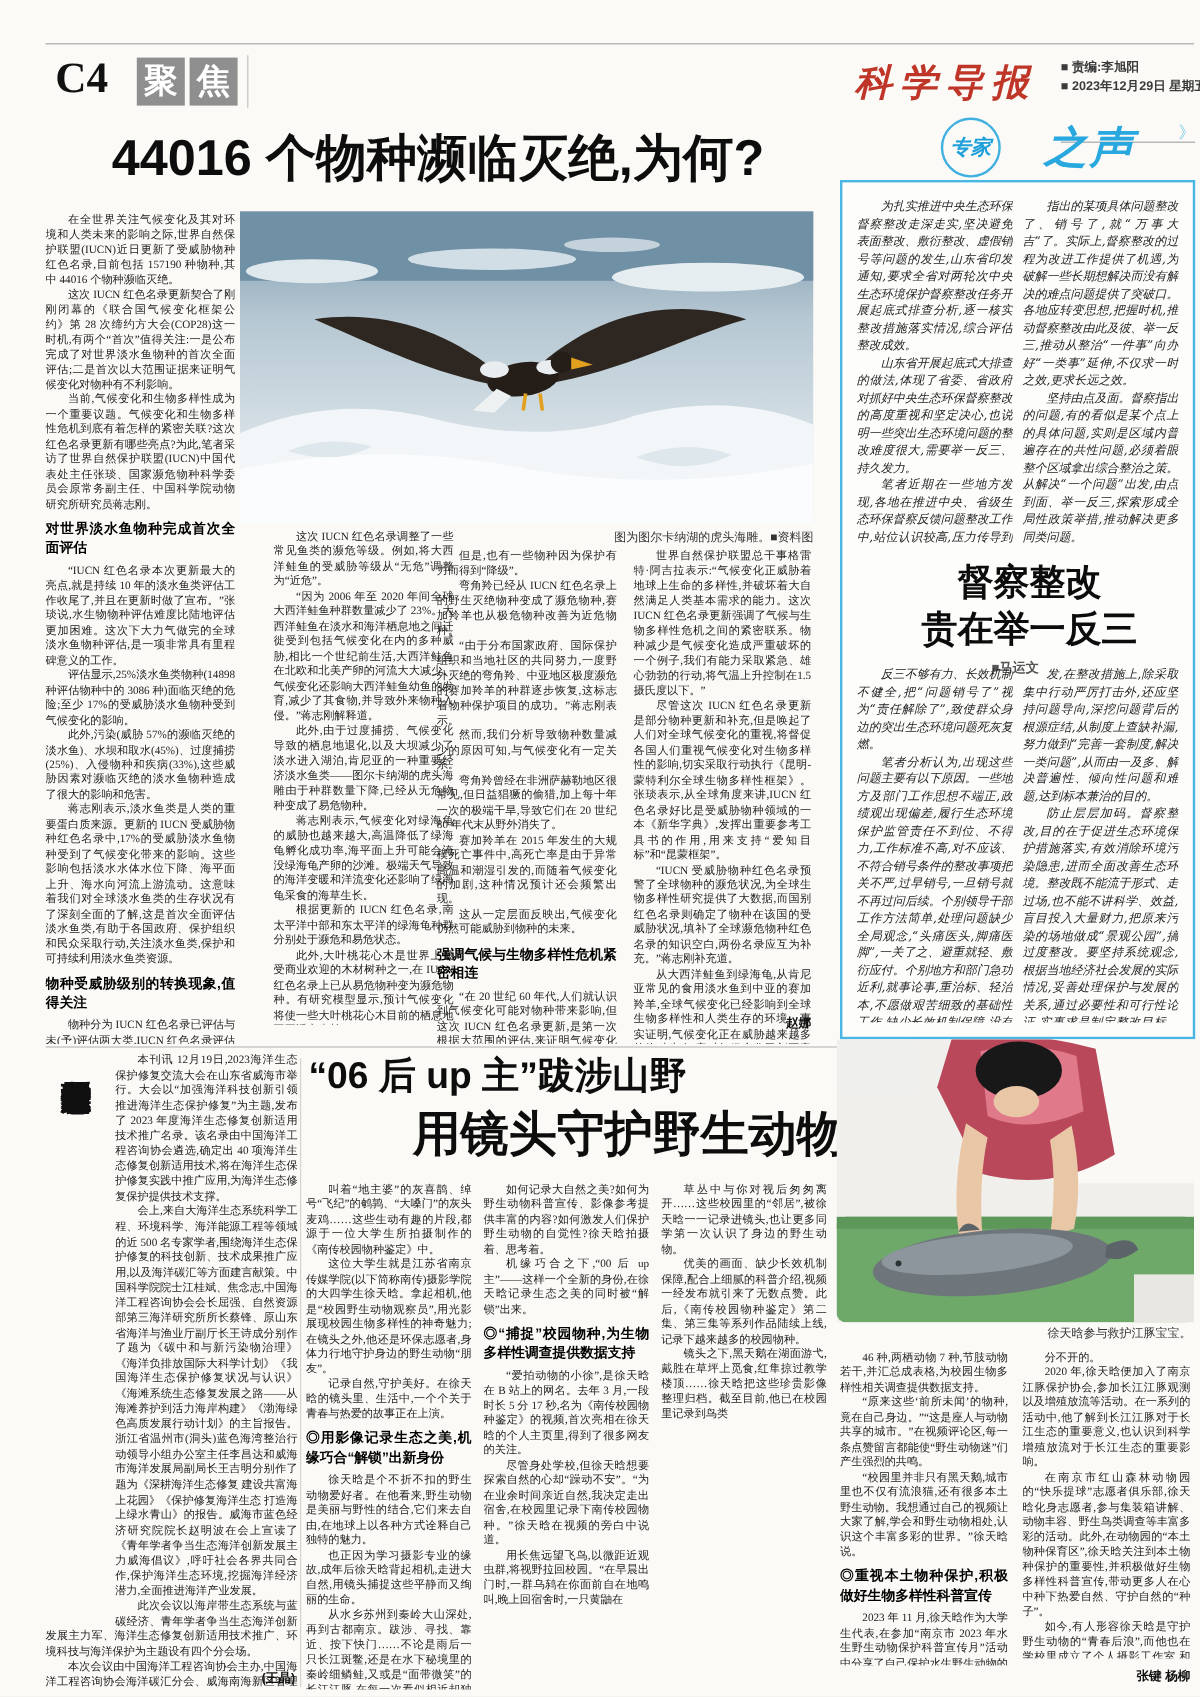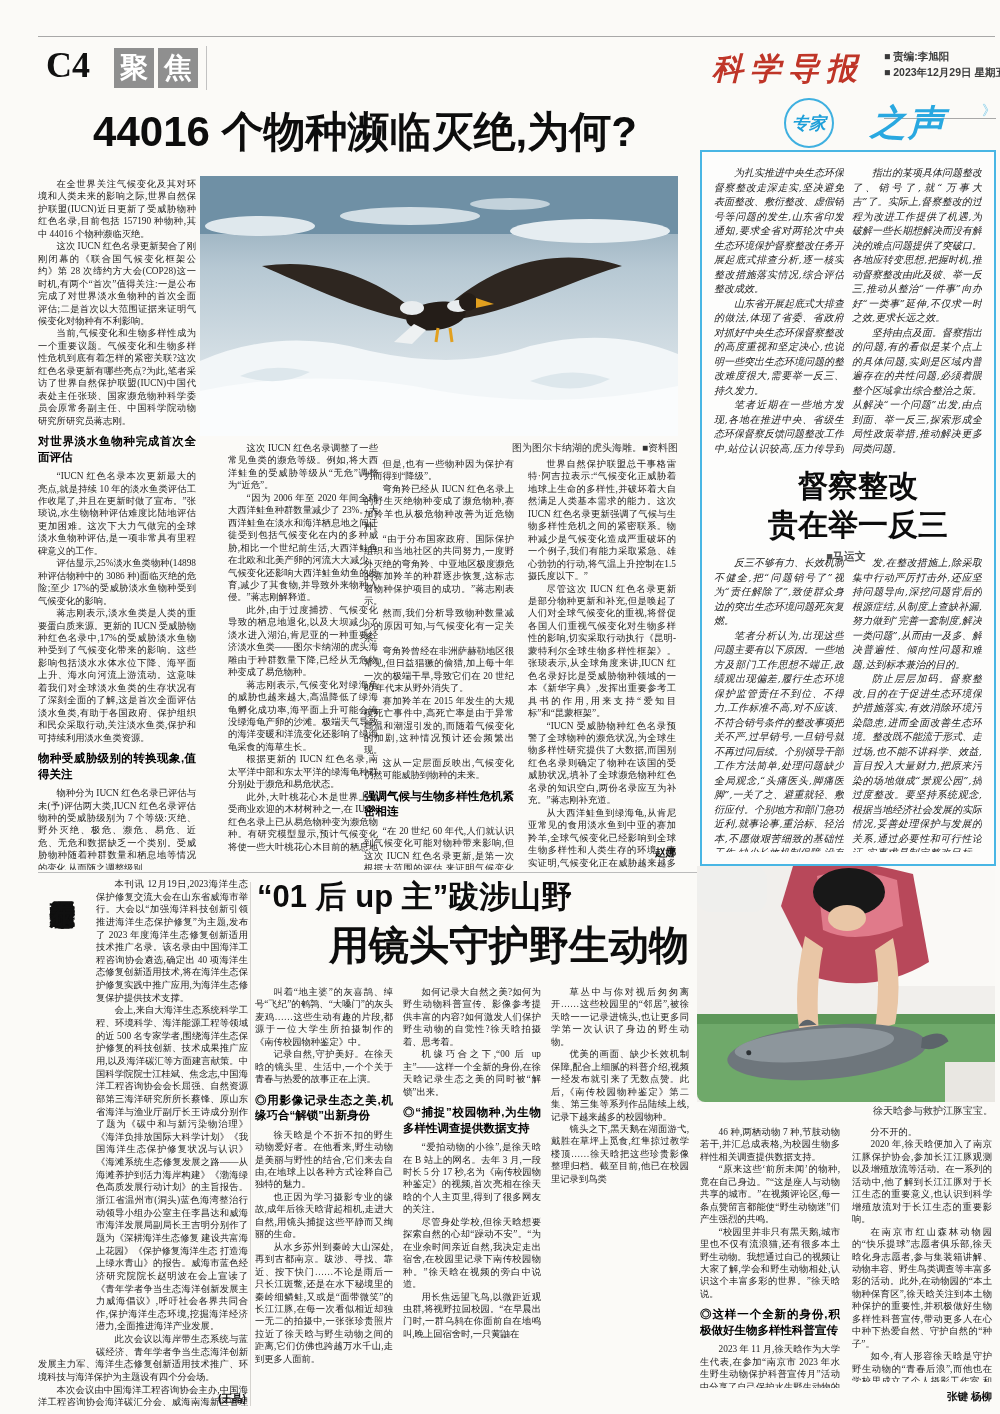--- a/index.html
+++ b/index.html
@@ -105,20 +105,21 @@
   </div>
   <div class="abs caption" style="left:200px;top:441px;width:478px;">图为图尔卡纳湖的虎头海雕。■资料图</div>
 
   <div class="col" style="left:38px;top:178px;width:158px;height:692px;">
       <p class="p">在全世界关注气候变化及其对环境和人类未来的影响之际,世界自然保护联盟(IUCN)近日更新了受威胁物种红色名录,目前包括 157190 种物种,其中 44016 个物种濒临灭绝。</p>
       <p class="p">这次 IUCN 红色名录更新契合了刚刚闭幕的《联合国气候变化框架公约》第 28 次缔约方大会(COP28)这一时机,有两个“首次”值得关注:一是公布完成了对世界淡水鱼物种的首次全面评估;二是首次以大范围证据来证明气候变化对物种有不利影响。</p>
       <p class="p">当前,气候变化和生物多样性成为一个重要议题。气候变化和生物多样性危机到底有着怎样的紧密关联?这次红色名录更新有哪些亮点?为此,笔者采访了世界自然保护联盟(IUCN)中国代表处主任张琰、国家濒危物种科学委员会原常务副主任、中国科学院动物研究所研究员蒋志刚。</p>
       <h4 class="sub">对世界淡水鱼物种完成首次全面评估</h4>
       <p class="p">“IUCN 红色名录本次更新最大的亮点,就是持续 10 年的淡水鱼类评估工作收尾了,并且在更新时做了宣布。”张琰说,水生物物种评估难度比陆地评估更加困难。这次下大力气做完的全球淡水鱼物种评估,是一项非常具有里程碑意义的工作。</p>
       <p class="p">评估显示,25%淡水鱼类物种(14898 种评估物种中的 3086 种)面临灭绝的危险;至少 17%的受威胁淡水鱼物种受到气候变化的影响。</p>
+      <p class="p">此外,污染(威胁 57%的濒临灭绝的淡水鱼)、水坝和取水(45%)、过度捕捞(25%)、入侵物种和疾病(33%),这些威胁因素对濒临灭绝的淡水鱼物种造成了很大的影响和危害。</p>
       <p class="p">蒋志刚表示,淡水鱼类是人类的重要蛋白质来源。更新的 IUCN 受威胁物种红色名录中,17%的受威胁淡水鱼物种受到了气候变化带来的影响。这些影响包括淡水水体水位下降、海平面上升、海水向河流上游流动。这意味着我们对全球淡水鱼类的生存状况有了深刻全面的了解,这是首次全面评估淡水鱼类,有助于各国政府、保护组织和民众采取行动,关注淡水鱼类,保护和可持续利用淡水鱼类资源。</p>
       <h4 class="sub">物种受威胁级别的转换现象,值得关注</h4>
       <p class="p">物种分为 IUCN 红色名录已评估与未(予)评估两大类,IUCN 红色名录评估物种的受威胁级别为 7 个等级:灭绝、野外灭绝、极危、濒危、易危、近危、无危和数据缺乏一个类别。受威胁物种随着种群数量和栖息地等情况的变化,从而随之调整级别。</p>
     </div>
   <div class="col" style="left:200px;top:442px;width:150px;height:412px;margin-left:28px;">
       <p class="p">这次 IUCN 红色名录调整了一些常见鱼类的濒危等级。例如,将大西洋鲑鱼的受威胁等级从“无危”调整为“近危”。</p>
       <p class="p">“因为 2006 年至 2020 年间全球大西洋鲑鱼种群数量减少了 23%。大西洋鲑鱼在淡水和海洋栖息地之间迁徙受到包括气候变化在内的多种威胁,相比一个世纪前生活,大西洋鲑鱼在北欧和北美产卵的河流大大减少。气候变化还影响大西洋鲑鱼幼鱼的发育,减少了其食物,并导致外来物种入侵。”蒋志刚解释道。</p>
       <p class="p">此外,由于过度捕捞、气候变化导致的栖息地退化,以及大坝减少了淡水进入湖泊,肯尼亚的一种重要经济淡水鱼类——图尔卡纳湖的虎头海雕由于种群数量下降,已经从无危物种变成了易危物种。</p>
       <p class="p">蒋志刚表示,气候变化对绿海龟的威胁也越来越大,高温降低了绿海龟孵化成功率,海平面上升可能会淹没绿海龟产卵的沙滩。极端天气导致的海洋变暖和洋流变化还影响了绿海龟采食的海草生长。</p>
       <p class="p">根据更新的 IUCN 红色名录,南太平洋中部和东太平洋的绿海龟种群分别处于濒危和易危状态。</p>
@@ -180,22 +181,22 @@
         <p class="p">本刊讯 12月19日,2023海洋生态保护修复交流大会在山东省威海市举行。大会以“加强海洋科技创新引领 推进海洋生态保护修复”为主题,发布了 2023 年度海洋生态修复创新适用技术推广名录。该名录由中国海洋工程咨询协会遴选,确定出 40 项海洋生态修复创新适用技术,将在海洋生态保护修复实践中推广应用,为海洋生态修复保护提供技术支撑。</p>
         <p class="p">会上,来自大海洋生态系统科学工程、环境科学、海洋能源工程等领域的近 500 名专家学者,围绕海洋生态保护修复的科技创新、技术成果推广应用,以及海洋碳汇等方面建言献策。中国科学院院士江桂斌、焦念志,中国海洋工程咨询协会会长屈强、自然资源部第三海洋研究所所长蔡锋、原山东省海洋与渔业厅副厅长王诗成分别作了题为《碳中和与新污染物治理》《海洋负排放国际大科学计划》《我国海洋生态保护修复状况与认识》《海滩系统生态修复发展之路——从海滩养护到活力海岸构建》《渤海绿色高质发展行动计划》的主旨报告。浙江省温州市(洞头)蓝色海湾整治行动领导小组办公室主任李昌达和威海市海洋发展局副局长王吉明分别作了题为《深耕海洋生态修复 建设共富海上花园》《保护修复海洋生态 打造海上绿水青山》的报告。威海市蓝色经济研究院院长赵明波在会上宣读了《青年学者争当生态海洋创新发展主力威海倡议》,呼吁社会各界共同合作,保护海洋生态环境,挖掘海洋经济潜力,全面推进海洋产业发展。</p>
         <p class="p">此次会议以海岸带生态系统与蓝碳经济、青年学者争当生态海洋创新发展主力军、海洋生态修复创新适用技术推广、环境科技与海洋保护为主题设有四个分会场。</p>
         <p class="p">本次会议由中国海洋工程咨询协会主办,中国海洋工程咨询协会海洋碳汇分会、威海南海新区管理委员会、北京交通大学(威海)、北京交通大学环境学院、自然资源部北海发展研究院、威海市蓝色经济研究院承办。</p>
       </div>
   </div>
   <div class="byline-abs" style="left:150px;top:1392px;width:96px;">(王晶)</div>
 
   <div class="rule-v" style="left:250px;top:882px;height:524px;background:#d5d3cf;"></div>
 
-  <div class="abs feathead1" style="left:257px;top:880px;width:440px;">“01 后 up 主”跋涉山野</div>
-  <div class="abs feathead2" style="left:253px;top:922px;width:436px;text-align:right;">用镜头守护野生动物</div>
+  <div class="abs feathead1" style="left:257px;top:880px;width:440px;">“06 后 up 主”跋涉山野</div>
+  <div class="abs feathead2" style="left:268px;top:922px;width:436px;text-align:right;">用镜头守护野生动物</div>
 
   <div class="photoframe" style="left:697px;top:866px;width:298px;height:236px;">
     <svg width="298" height="236" viewBox="0 0 298 236">
       <rect width="298" height="236" fill="#f1efec"></rect>
       <rect x="180" y="0" width="118" height="120" fill="#faf9f6"></rect>
       <rect x="0" y="148" width="298" height="88" rx="8" fill="#6fa96a"></rect>
       <rect x="0" y="148" width="298" height="10" fill="#5d9759"></rect>
 
       <rect x="0" y="0" width="70" height="46" rx="14" fill="#efefed"></rect>
 
@@ -213,20 +214,21 @@
         <path d="M226,180 q22,-8 26,6 q-16,10 -28,4 Z" fill="#5c646a"></path>
         <circle cx="52" cy="180" r="2.5" fill="#2c3134"></circle>
       </g>
       <rect x="248" y="196" width="50" height="40" fill="#e9e7e2"></rect>
     </svg>
   </div>
   <div class="abs caption" style="left:697px;top:1104px;width:296px;">徐天晗参与救护江豚宝宝。</div>
 
   <div class="col" style="left:255px;top:986px;width:138px;height:422px;font-size:9.3px;">
       <p class="p">叫着“地主婆”的灰喜鹊、绰号“飞纪”的鹌鹑、“大嗓门”的灰头麦鸡……这些生动有趣的片段,都源于一位大学生所拍摄制作的《南传校园物种鉴定》中。</p>
+      <p class="p">这位大学生就是江苏省南京传媒学院(以下简称南传)摄影学院的大四学生徐天晗。拿起相机,他是“校园野生动物观察员”,用光影展现校园生物多样性的神奇魅力;在镜头之外,他还是环保志愿者,身体力行地守护身边的野生动物“朋友”。</p>
       <p class="p">记录自然,守护美好。在徐天晗的镜头里、生活中,一个个关于青春与热爱的故事正在上演。</p>
       <h4 class="sub">◎用影像记录生态之美,机缘巧合“解锁”出新身份</h4>
       <p class="p">徐天晗是个不折不扣的野生动物爱好者。在他看来,野生动物是美丽与野性的结合,它们来去自由,在地球上以各种方式诠释自己独特的魅力。</p>
       <p class="p">也正因为学习摄影专业的缘故,成年后徐天晗背起相机,走进大自然,用镜头捕捉这些平静而又绚丽的生命。</p>
       <p class="p">从水乡苏州到秦岭大山深处,再到古都南京。跋涉、寻找、靠近、按下快门……不论是雨后一只长江斑鳖,还是在水下秘境里的秦岭细鳞鲑,又或是“面带微笑”的长江江豚,在每一次看似相近却独一无二的拍摄中,一张张珍贵照片拉近了徐天晗与野生动物之间的距离,它们仿佛也跨越万水千山,走到更多人面前。</p>
     </div>
   <div class="col" style="left:403px;top:986px;width:138px;height:422px;font-size:9.3px;">
       <p class="p">如何记录大自然之美?如何为野生动物科普宣传、影像参考提供丰富的内容?如何激发人们保护野生动物的自觉性?徐天晗拍摄着、思考着。</p>
       <p class="p">机缘巧合之下,“00 后 up 主”——这样一个全新的身份,在徐天晗记录生态之美的同时被“解锁”出来。</p>
       <h4 class="sub">◎“捕捉”校园物种,为生物多样性调查提供数据支持</h4>
@@ -236,21 +238,21 @@
     </div>
   <div class="col" style="left:551px;top:986px;width:138px;height:422px;font-size:9.3px;">
       <p class="p">草丛中与你对视后匆匆离开……这些校园里的“邻居”,被徐天晗一一记录进镜头,也让更多同学第一次认识了身边的野生动物。</p>
       <p class="p">优美的画面、缺少长效机制保障,配合上细腻的科普介绍,视频一经发布就引来了无数点赞。此后,《南传校园物种鉴定》第二集、第三集等系列作品陆续上线,记录下越来越多的校园物种。</p>
       <p class="p">镜头之下,黑天鹅在湖面游弋,戴胜在草坪上觅食,红隼掠过教学楼顶……徐天晗把这些珍贵影像整理归档。截至目前,他已在校园里记录到鸟类</p>
     </div>
   <div class="col" style="left:700px;top:1126px;width:140px;height:262px;font-size:9.3px;">
       <p class="p">46 种,两栖动物 7 种,节肢动物若干,并汇总成表格,为校园生物多样性相关调查提供数据支持。</p>
       <p class="p">“原来这些‘前所未闻’的物种,竟在自己身边。”“这是座人与动物共享的城市。”在视频评论区,每一条点赞留言都能使“野生动物迷”们产生强烈的共鸣。</p>
       <p class="p">“校园里并非只有黑天鹅,城市里也不仅有流浪猫,还有很多本土野生动物。我想通过自己的视频让大家了解,学会和野生动物相处,认识这个丰富多彩的世界。”徐天晗说。</p>
-      <h4 class="sub">◎这样一个全新的身份,积极做好生物多样性科普宣传</h4>
+      <h4 class="sub">◎重视本土物种保护,积极做好生物多样性科普宣传</h4>
       <p class="p">2023 年 11 月,徐天晗作为大学生代表,在参加“南京市 2023 年水生野生动物保护科普宣传月”活动中分享了自己保护水生野生动物的故事。在活动上共享的一张照片里,他身穿皮裤站在水中,小心翼翼地抚摸一只受伤搁浅的江豚宝宝。这只江豚宝宝,是徐天晗参加长江江豚观测活动时发现的,“便立即参与到了救护行动。”</p>
     </div>
   <div class="col" style="left:852px;top:1126px;width:140px;height:256px;font-size:9.3px;">
       <p class="p">分不开的。</p>
       <p class="p">2020 年,徐天晗便加入了南京江豚保护协会,参加长江江豚观测以及增殖放流等活动。在一系列的活动中,他了解到长江江豚对于长江生态的重要意义,也认识到科学增殖放流对于长江生态的重要影响。</p>
       <p class="p">在南京市红山森林动物园的“快乐提球”志愿者俱乐部,徐天晗化身志愿者,参与集装箱讲解、动物丰容、野生鸟类调查等丰富多彩的活动。此外,在动物园的“本土物种保育区”,徐天晗关注到本土物种保护的重要性,并积极做好生物多样性科普宣传,带动更多人在心中种下热爱自然、守护自然的“种子”。</p>
       <p class="p">如今,有人形容徐天晗是守护野生动物的“青春后浪”,而他也在学校里成立了个人摄影工作室,和一群志同道合的同学们一起,用另一个视角去看待熟悉的校园和城市,凝聚起守望野生动物的点点星火。</p>
     </div>
   <div class="byline-abs" style="left:896px;top:1390px;width:96px;">张键  杨柳</div>
 

